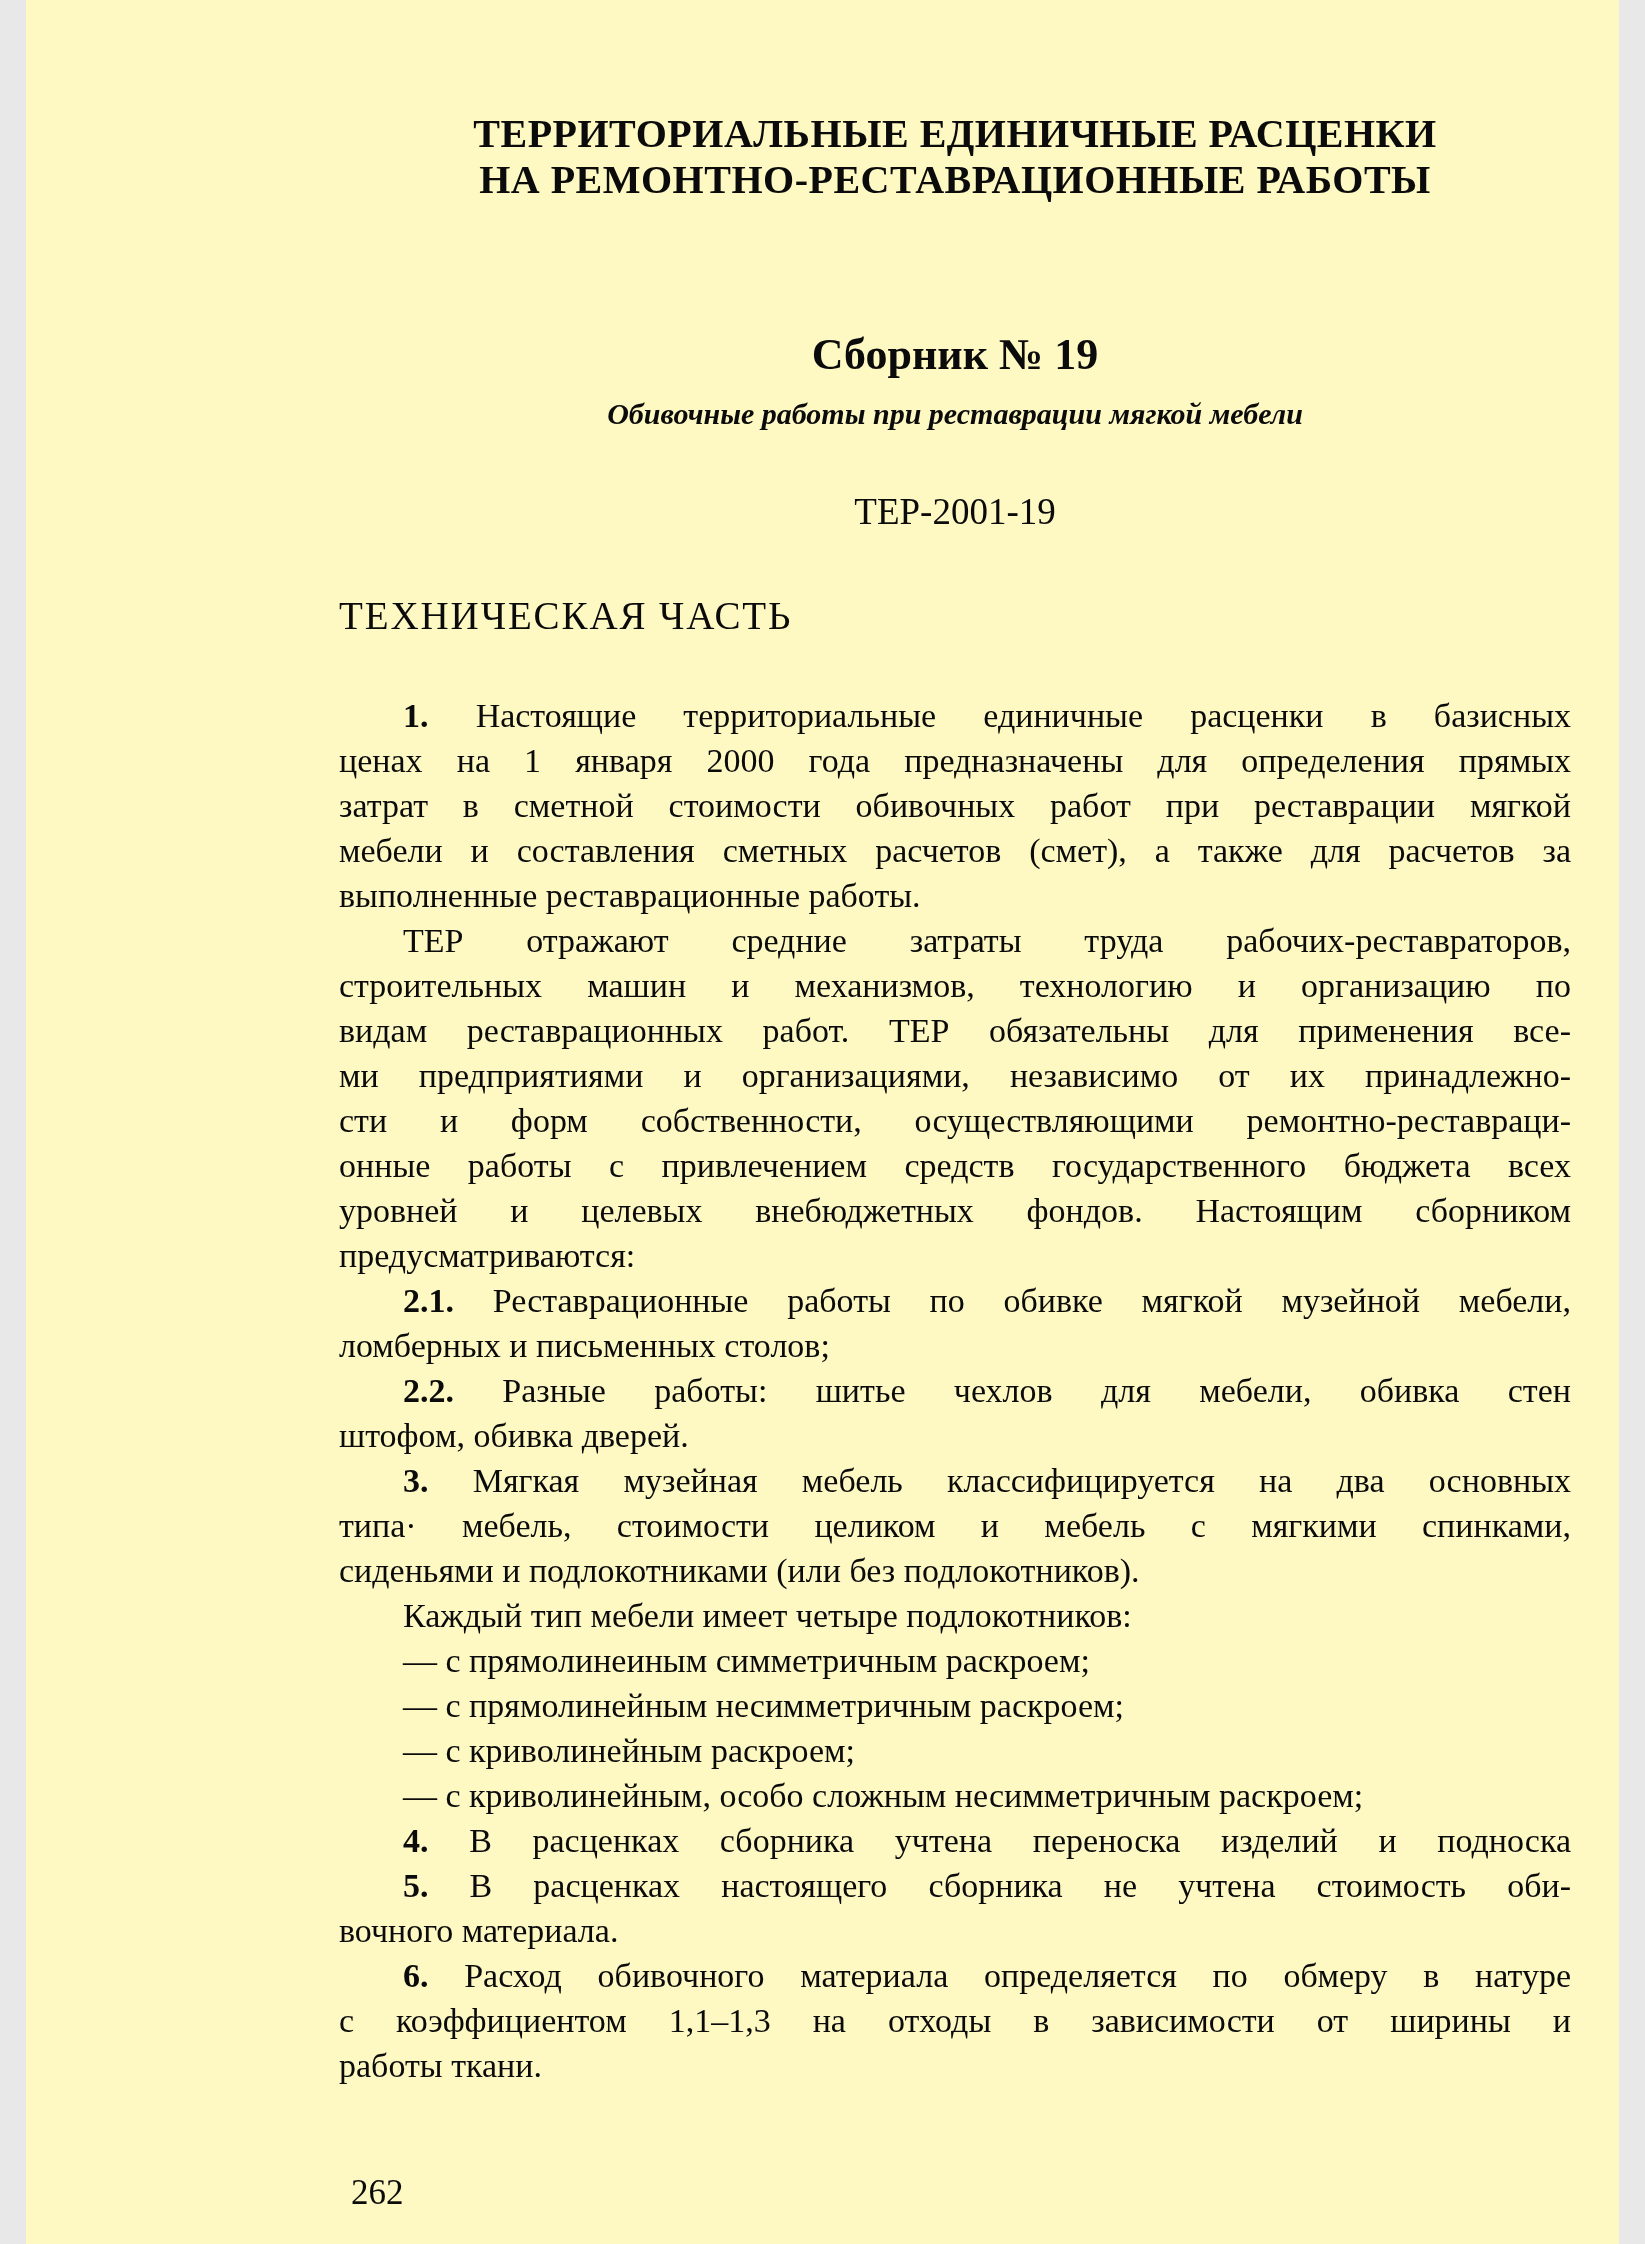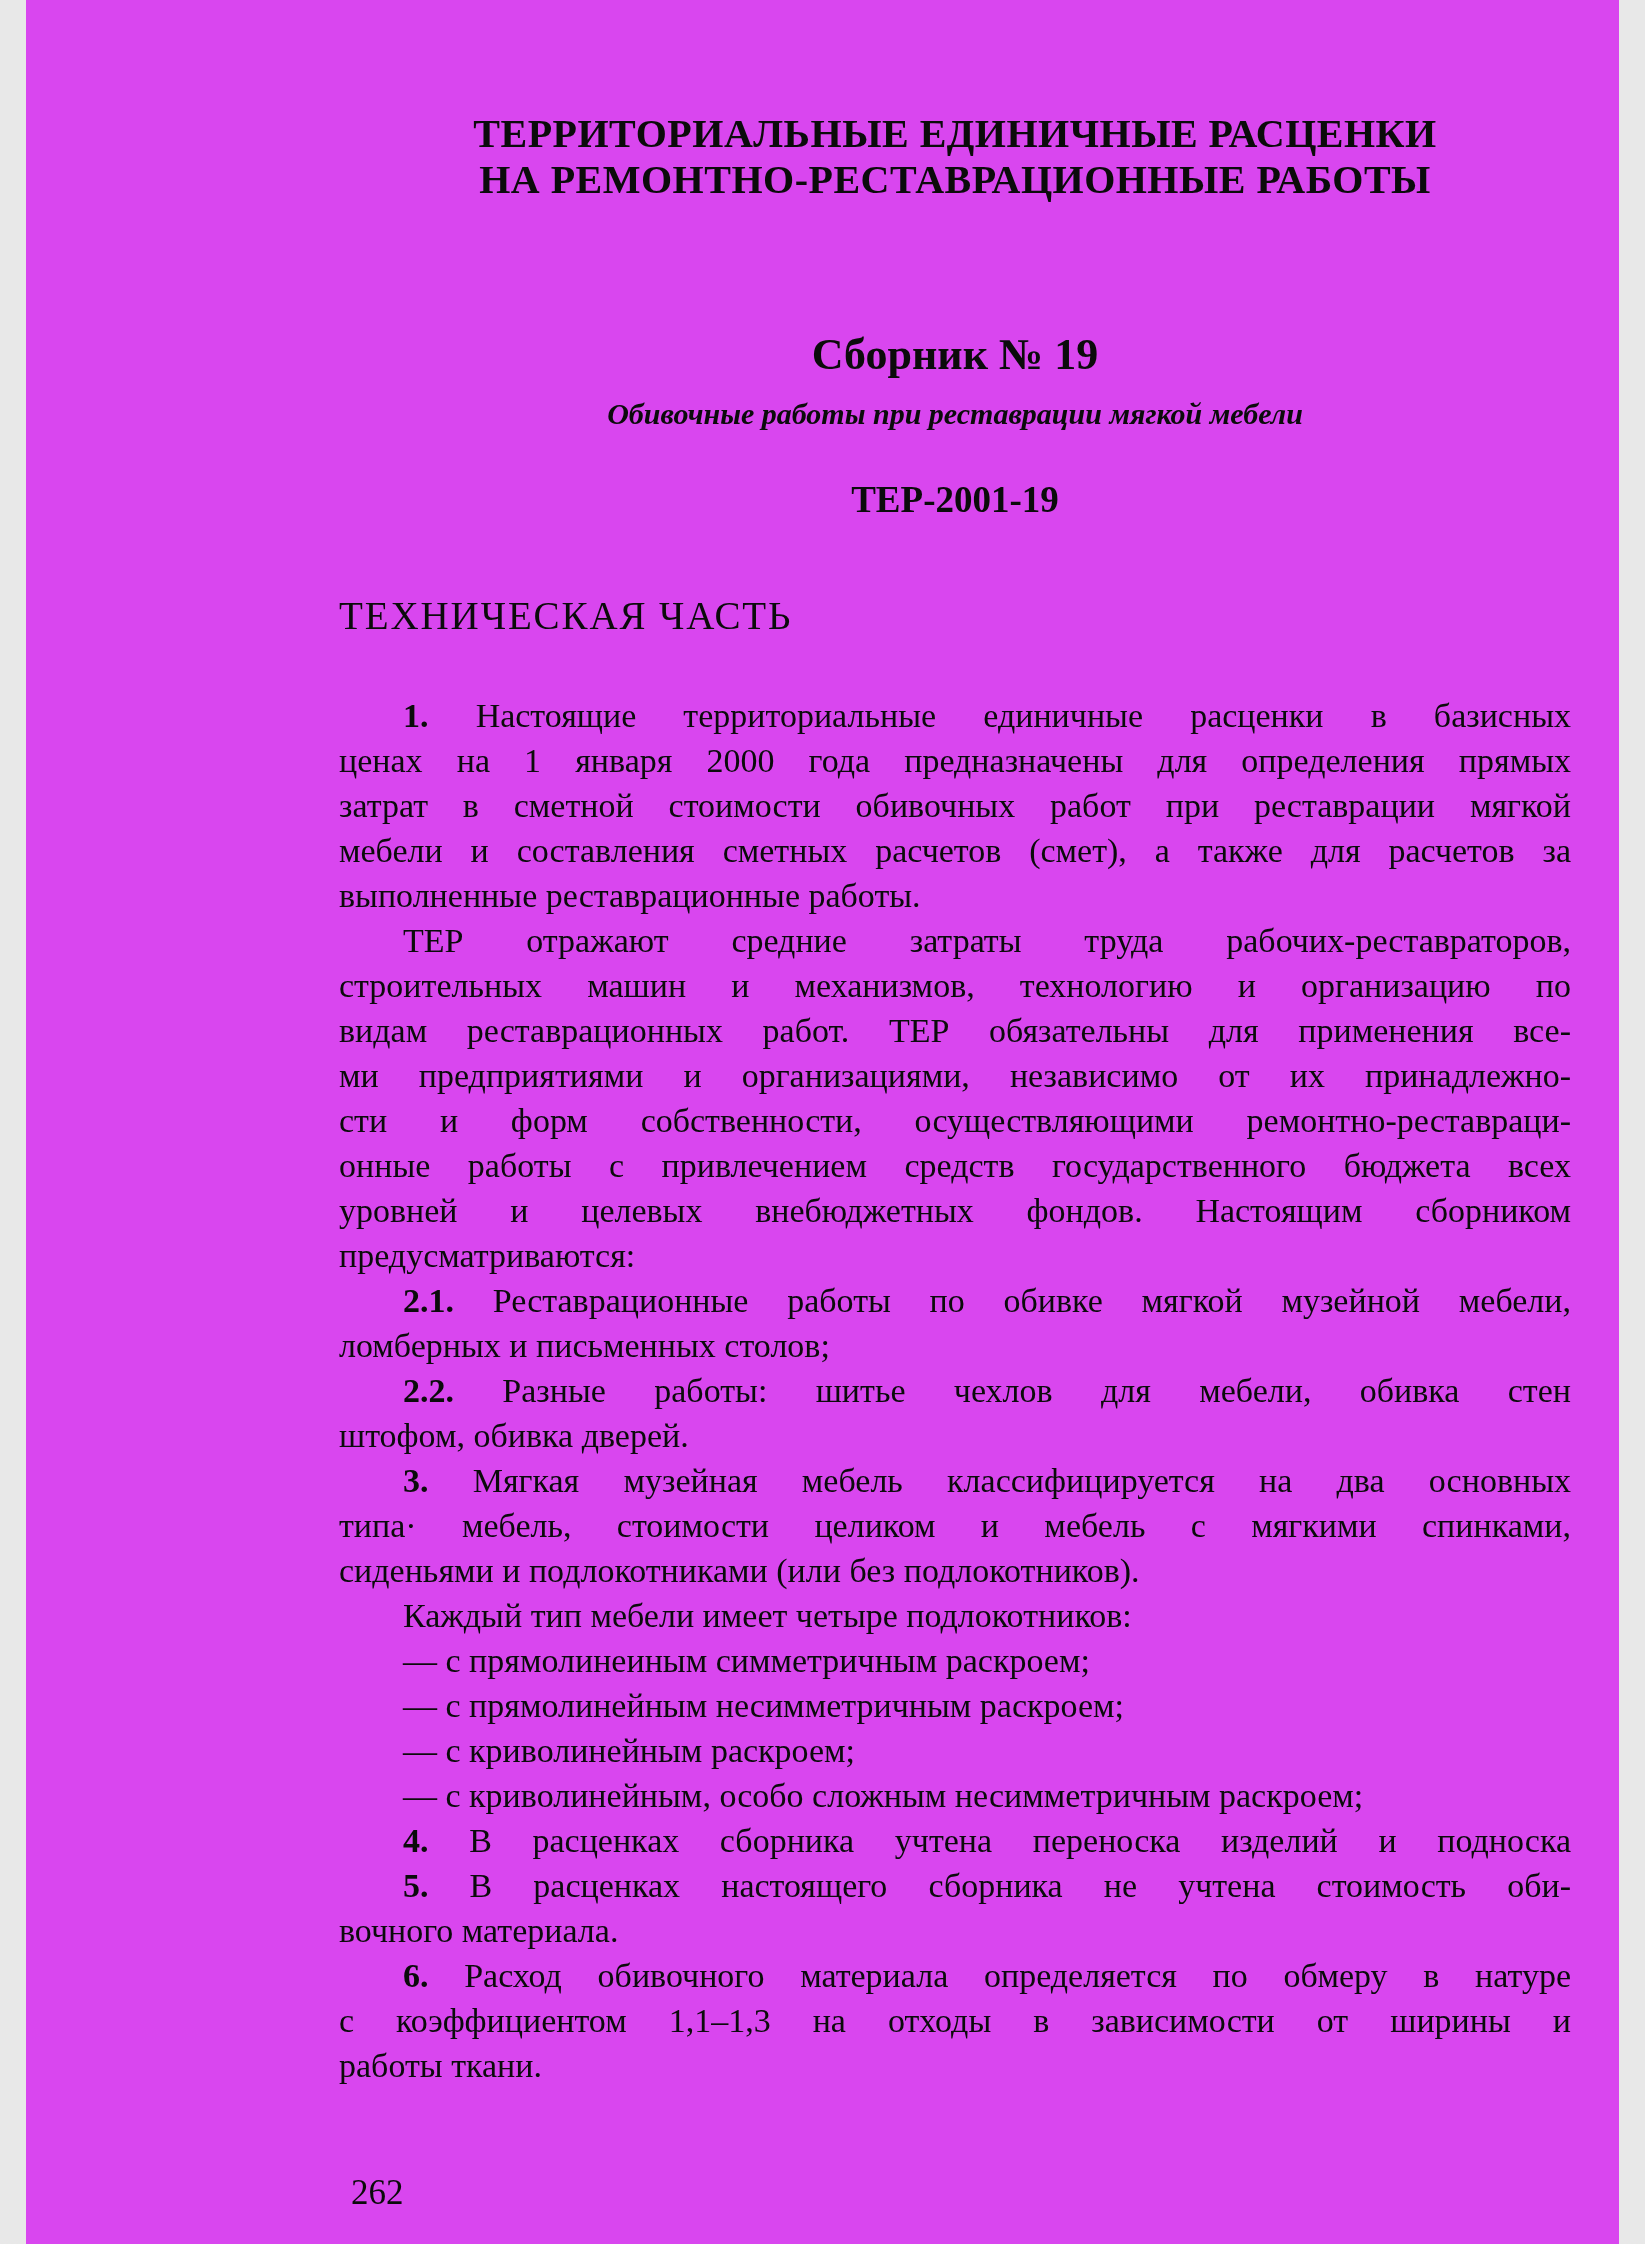--- a/index.html
+++ b/index.html
@@ -5,21 +5,21 @@
   html, body {
     margin: 0;
     padding: 0;
     background: #e8e8e8;
   }
   .page {
     position: relative;
     width: 1593px;
     height: 2245px;
     margin: 0 auto;
-    background: #d946ef;
+    background: #fef9c3;
     color: #0b0b0b;
     font-family: "Liberation Serif", "DejaVu Serif", serif;
     overflow: hidden;
   }
   .col {
     position: absolute;
     left: 313px;
     width: 1232px;
   }
   .doc-title {
@@ -39,23 +39,23 @@
   }
   .subtitle {
     top: 389px;
     text-align: center;
     font-weight: bold;
     font-style: italic;
     font-size: 30px;
     line-height: 49px;
   }
   .ter-code {
-    top: 479px;
+    top: 491px;
     text-align: center;
-    font-weight: bold;
+    font-weight: normal;
     font-size: 37px;
     line-height: 41px;
   }
   .section-heading {
     top: 594px;
     font-size: 39px;
     line-height: 43px;
     letter-spacing: 1.9px;
   }
   .body-text {

